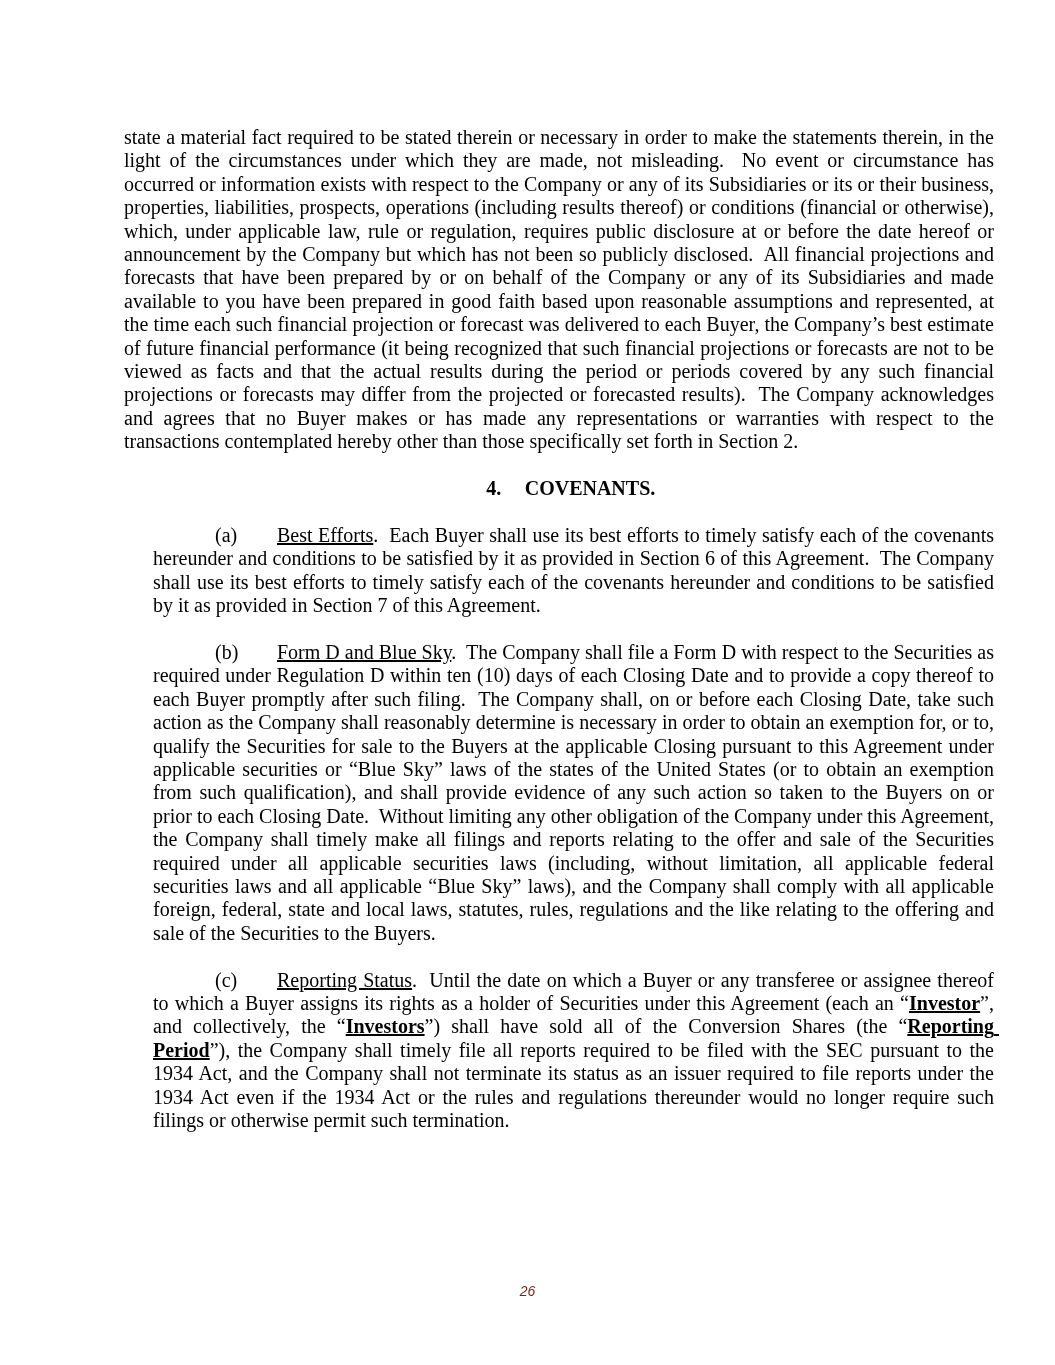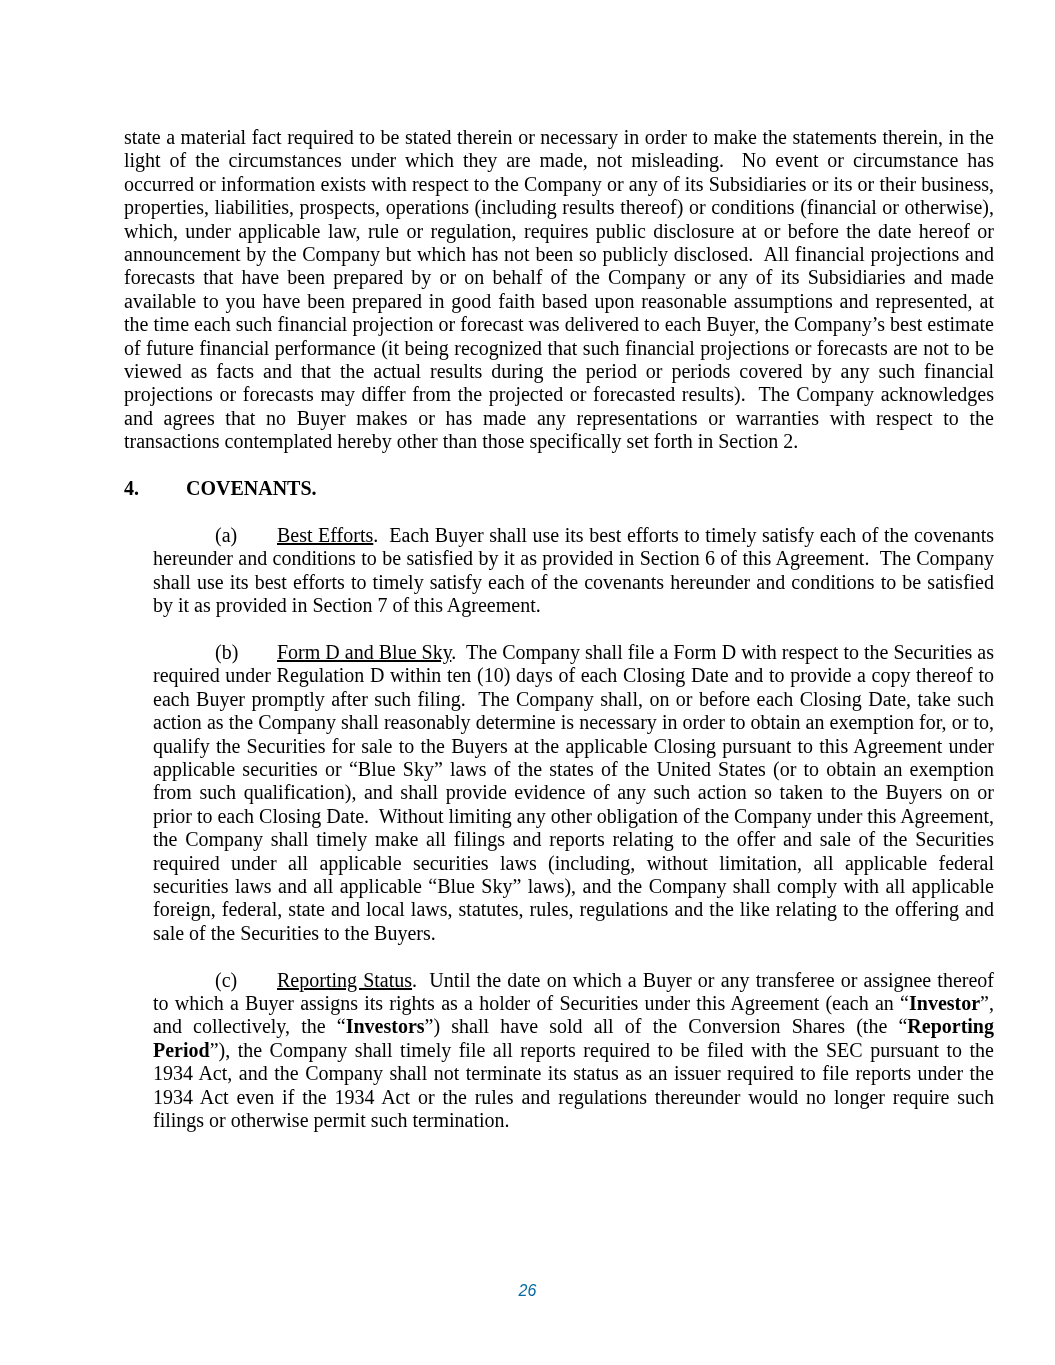--- a/index.html
+++ b/index.html
@@ -21,50 +21,50 @@
     overflow: hidden;
   }
   .para {
     margin: 0 0 23.4px 0;
     text-align: justify;
     white-space: pre-wrap;
   }
   .heading {
     margin: 0 0 23.4px 0;
     font-weight: bold;
-    text-align: left;
+    text-align: center;
     white-space: pre-wrap;
   }
   .hnum {
     display: inline-block;
     width: 62px;
     text-indent: 0;
   }
   .indent {
     text-indent: 62px;
     margin-left: 29px;
   }
   .lbl {
     display: inline-block;
     width: 62px;
     text-indent: 0;
   }
   .u { text-decoration: underline; }
-  .b { font-weight: bold; }
+  .b { font-weight: bold; text-decoration: underline; }
   .footer {
     position: absolute;
     left: 0;
     right: 0;
     top: 1283px;
     text-align: center;
     font-family: "Liberation Sans", "DejaVu Sans", sans-serif;
     font-style: italic;
-    font-size: 16px;
+    font-size: 14px;
     line-height: 16px;
-    color: #0369a1;
+    color: #7f1d1d;
   }
 </style>
 </head>
 <body>
 
 <div class="page">
 
   <p class="para"><span>state a material fact required to be stated therein or necessary in order to make the statements therein, in the light of the circumstances under which they are made, not misleading.  No event or circumstance has occurred or information exists with respect to the Company or any of its Subsidiaries or its or their business, properties, liabilities, prospects, operations (including results thereof) or conditions (financial or otherwise), which, under applicable law, rule or regulation, requires public disclosure at or before the date hereof or announcement by the Company but which has not been so publicly disclosed.  All financial projections and forecasts that have been prepared by or on behalf of the Company or any of its Subsidiaries and made available to you have been prepared in good faith based upon reasonable assumptions and represented, at the time each such financial projection or forecast was delivered to each Buyer, the Company’s best estimate of future financial performance (it being recognized that such financial projections or forecasts are not to be viewed as facts and that the actual results during the period or periods covered by any such financial projections or forecasts may differ from the projected or forecasted results).  The Company acknowledges and agrees that no Buyer makes or has made any representations or warranties with respect to the transactions contemplated hereby other than those specifically set forth in Section 2.</span></p>
 
   <p class="heading"><span class="hnum">4.</span><span>COVENANTS.</span></p>

